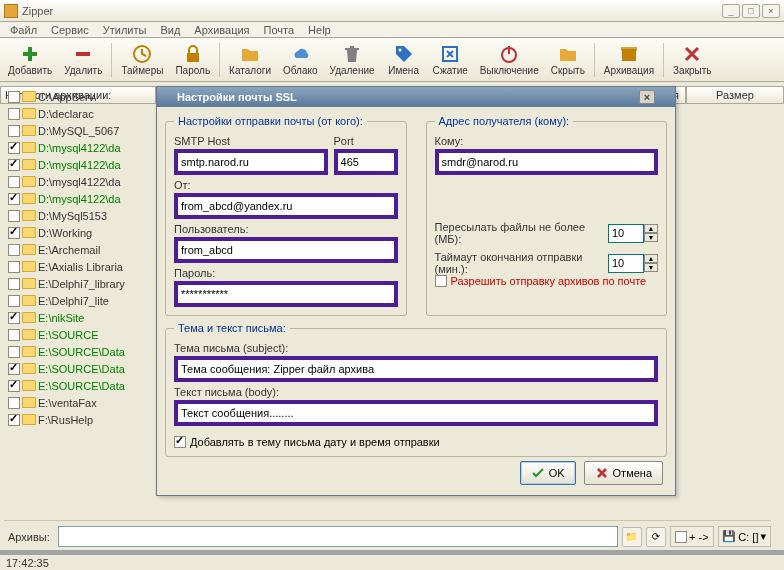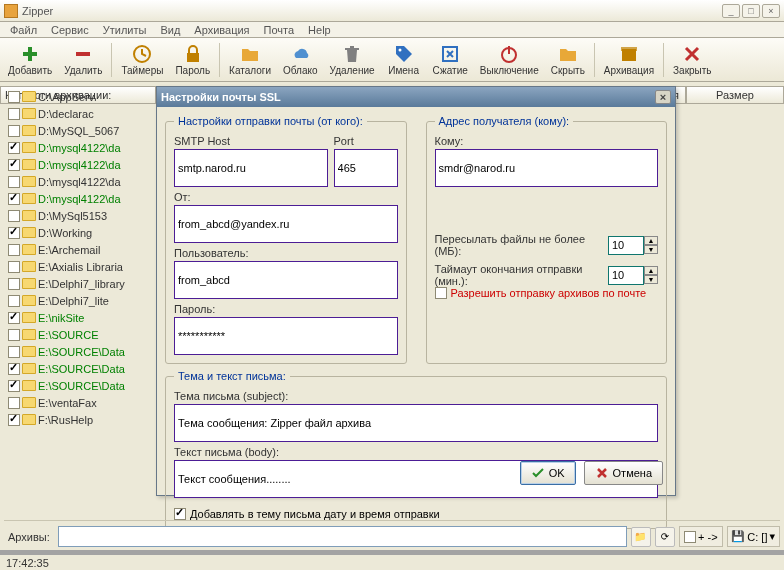--- a/index.html
+++ b/index.html
@@ -25,33 +25,33 @@
 
 .sidebar { position: absolute; top: 88px; left: 8px; width: 150px; }
 .row { display: flex; align-items: center; height: 17px; gap: 2px; }
 .chk { width: 12px; height: 12px; border: 1px solid #8e8a74; background: #fff; position: relative; cursor: pointer; }
 .chk.on::after { content: "✓"; position: absolute; top: -3px; left: 0; font-size: 11px; color: #000; font-weight: bold; }
 .ficon { width: 14px; height: 11px; background: #f7d871; border: 1px solid #d4a828; border-radius: 1px 1px 0 0; }
 .row .txt { color: #333; white-space: nowrap; overflow: hidden; }
 .row.g .txt { color: #008000; }
 
 .dialog { position: absolute; top: 86px; left: 156px; width: 520px; height: 410px; border: 1px solid #678; background: #ece9d8; box-shadow: 2px 2px 4px rgba(0,0,0,0.2); }
-.dtitle { height: 20px; background: linear-gradient(#8ba5c0,#5a7a9a); color: #fff; display: flex; align-items: center; padding: 0 4px; font-weight: bold; }
+.dtitle { height: 20px; background: linear-gradient(#8ba5c0,#5a7a9a); color: #fff; display: flex; align-items: center; padding: 0 20px; font-weight: bold; }
 .dtitle .t { flex: 1; }
 .dclose { width: 16px; height: 14px; background: #d8d5c6; border: 1px solid #888; border-radius: 2px; color: #444; text-align: center; line-height: 12px; font-weight: bold; cursor: pointer; }
 
 .dbody { padding: 8px; }
 fieldset { border: 1px solid #b8b4a0; border-radius: 3px; padding: 8px; margin-bottom: 6px; }
 legend { color: #003399; padding: 0 4px; }
 
 .topfs { display: flex; gap: 19px; }
 .fs1 { flex: 1; }
 
 label.fl { display: block; color: #333; margin-bottom: 2px; margin-top: 4px; }
-input.tx { width: 100%; height: 19px; border: 1px solid #4c1d95; background: #fff; padding: 18px 3px; font-size: 11px; }
+input.tx { width: 100%; height: 19px; border: 4px solid #4c1d95; background: #fff; padding: 9px 3px; font-size: 11px; }
 .hostport { display: flex; gap: 6px; }
 .hostport .h { flex: 2.4; }
 .hostport .p { flex: 1; }
 
 .numrow { display: flex; align-items: center; margin-top: 6px; gap: 6px; }
 .numrow .nl { flex: 1; color: #333; }
 .spin { display: flex; }
 .spin input { width: 36px; height: 19px; border: 1px solid #0f766e; padding: 1px 3px; }
 .spinbtns { display: flex; flex-direction: column; }
 .spinbtns div { width: 14px; height: 9px; border: 1px solid #888; background: #ece9d8; font-size: 7px; text-align: center; line-height: 7px; cursor: pointer; }
@@ -60,21 +60,21 @@
 .allow .lbl { color: #c00; }
 
 .fs3 label.fl:first-of-type { margin-top: 0; }
 .adddate { margin-top: 10px; display: flex; align-items: center; gap: 4px; }
 
 .dlgbtns { position: absolute; bottom: 10px; right: 12px; display: flex; gap: 8px; }
 .btn { height: 24px; padding: 0 10px; border: 1px solid #888; background: linear-gradient(#fff,#e4e1d2); border-radius: 2px; display: flex; align-items: center; gap: 4px; cursor: pointer; }
 .btn.def { border: 1px solid #3a6ea5; box-shadow: 0 0 0 1px #b8d0e8 inset; }
 .bicon { width: 14px; height: 14px; display: flex; align-items: center; justify-content: center; }
 
-.bottombar { position: absolute; bottom: 22px; left: 4px; right: 4px; height: 28px; display: flex; align-items: center; gap: 4px; border-top: 1px solid #c9c5b1; padding-top: 4px; }
+.bottombar { position: absolute; bottom: 22px; left: 4px; right: 13px; height: 28px; display: flex; align-items: center; gap: 4px; border-top: 1px solid #c9c5b1; padding-top: 4px; }
 .bottombar .albl { color: #333; padding: 0 4px; }
 .bottombar .abox { flex: 1; height: 21px; background: #fff; border: 1px solid #7f9db9; }
 .bbicon { width: 20px; height: 20px; border: 1px solid #bbb; background: #f5f3ea; border-radius: 2px; text-align: center; line-height: 18px; cursor: pointer; font-size: 10px; }
 .bctrl { display: flex; align-items: center; gap: 2px; height: 21px; border: 1px solid #c0bcaa; padding: 0 4px; background: #f0ede0; }
 
 .status { position: absolute; bottom: 0; left: 0; right: 0; height: 20px; border-top: 5px solid #a3a3a3; background: #ece9d8; display: flex; align-items: center; padding: 0 6px; color: #333; }
 
 svg { display: block; }
 </style>
 </head>

